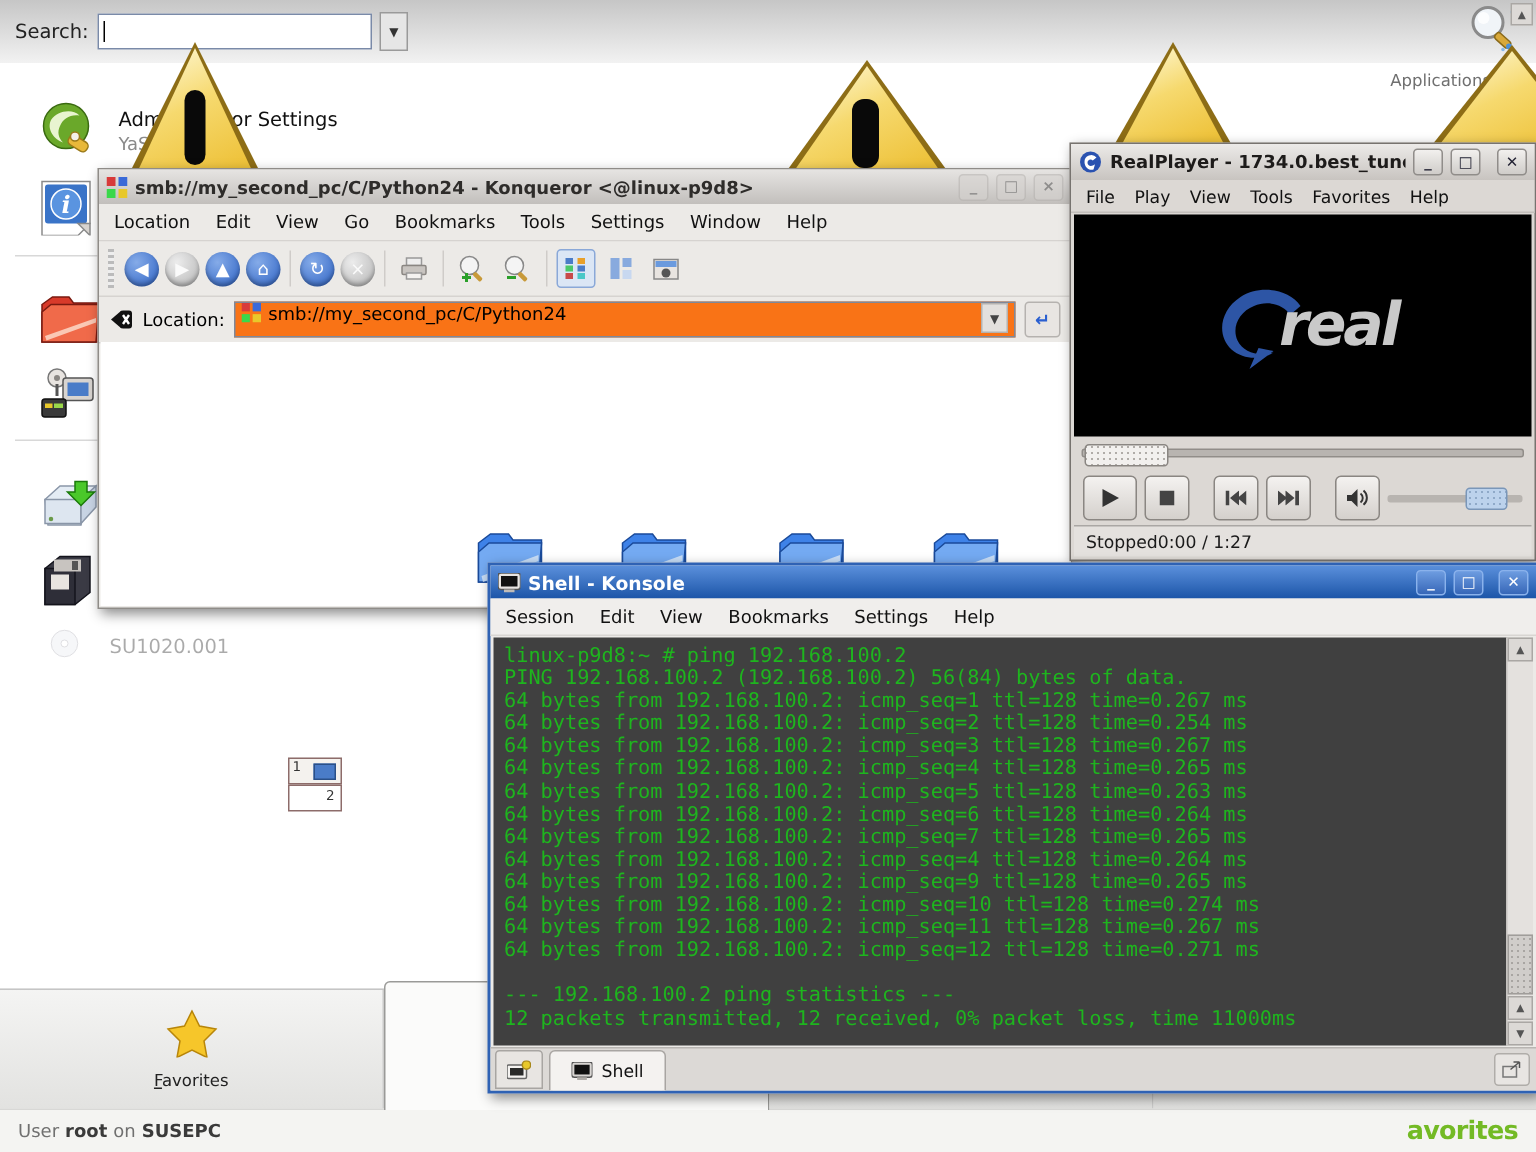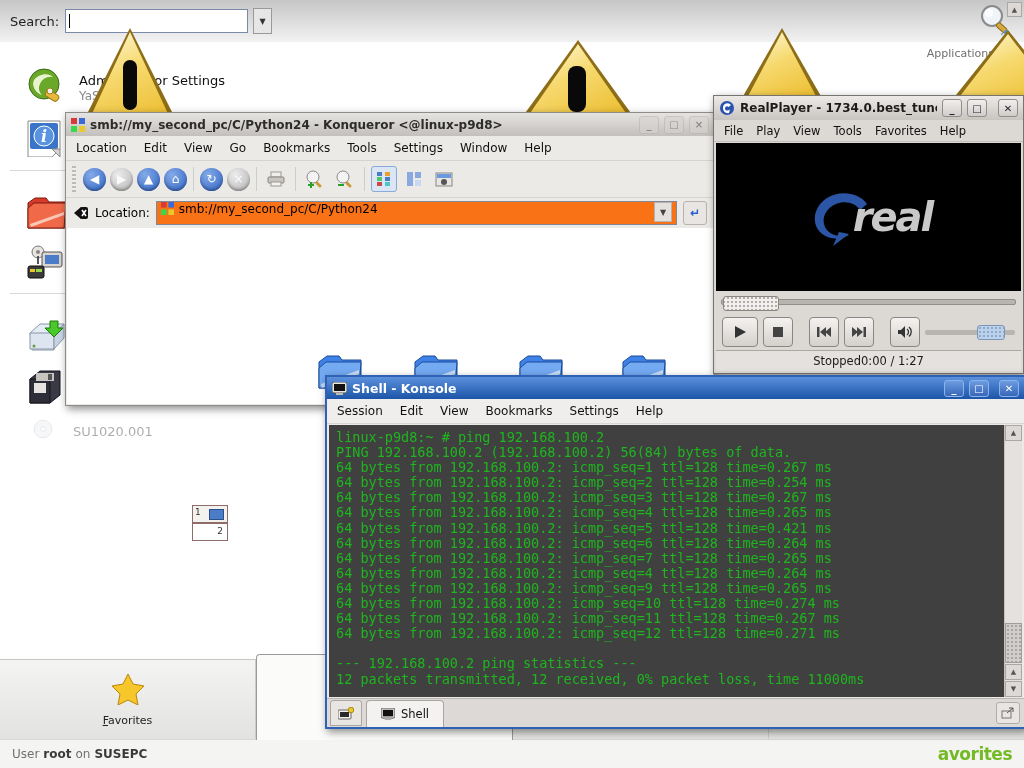--- a/index.html
+++ b/index.html
@@ -69,21 +69,21 @@
   .groove{flex:1;height:4px;background:#b8b4b0;border:1px solid #918d89;border-radius:2px}
   .sthumb{width:54px;height:13px;background:#f2f0ee;border:1px solid #8a8razz6;border-radius:3px;
           position:absolute;left:7px;top:2.5px;border:1px solid #8a8682;
           background-image:radial-gradient(#b0aca8 1px,transparent 1px);background-size:4px 4px;background-position:14px 3px}
   .rpctl{position:absolute;left:2px;right:2px;top:217px;height:38px;background:#dcd8d4;
          display:flex;align-items:center;gap:5px;padding:0 6px}
   .pbtn{height:28px;background:linear-gradient(#f4f2f0,#d4d0cc);border:1px solid #8a8682;
         border-radius:4px;display:flex;align-items:center;justify-content:center;color:#3a3a3a}
   .rpstat{position:absolute;left:2px;right:2px;bottom:2px;height:20px;background:#e4e1de;
           border-top:1px solid #aaa7a4;display:flex;align-items:center;
-          justify-content:center;padding:0 8px;font-size:11.5px;color:#1a1a1a}
+          justify-content:flex-start;padding:0 8px;font-size:11.5px;color:#1a1a1a}
   .vgroove{width:90px;height:5px;background:#b8b4b0;border-radius:2px;position:relative}
   .vthumb{position:absolute;width:26px;height:13px;top:-5px;left:52px;background:#bcd2ec;
           border:1px solid #7a96b8;border-radius:3px;
           background-image:radial-gradient(#8fa9c8 1px,transparent 1px);background-size:4px 4px}
   
   #kn{left:325px;top:375px;width:697px;height:350px;background:#eceae7;
       border:2px solid #2f62b4;z-index:4}
   #kn .tbar{height:22px;background:linear-gradient(#5b90dc,#1c55a8);color:#fff;font-size:12.5px}
   #kn .wb{color:#fff;background:linear-gradient(#6d9ce0,#3767b8);border:1px solid #8ab2ec;height:15px}
   #kn .menubar{height:24px;background:#f0eeec;border-bottom:1px solid #d8d5d2}
@@ -472,21 +472,21 @@
     <span>Settings</span>
     <span>Help</span>
   </div>
   <div class="term">
     <div class="tl">linux-p9d8:~ # ping 192.168.100.2</div>
     <div class="tl">PING 192.168.100.2 (192.168.100.2) 56(84) bytes of data.</div>
     <div class="tl">64 bytes from 192.168.100.2: icmp_seq=1 ttl=128 time=0.267 ms</div>
     <div class="tl">64 bytes from 192.168.100.2: icmp_seq=2 ttl=128 time=0.254 ms</div>
     <div class="tl">64 bytes from 192.168.100.2: icmp_seq=3 ttl=128 time=0.267 ms</div>
     <div class="tl">64 bytes from 192.168.100.2: icmp_seq=4 ttl=128 time=0.265 ms</div>
-    <div class="tl">64 bytes from 192.168.100.2: icmp_seq=5 ttl=128 time=0.421 ms</div>
+    <div class="tl">64 bytes from 192.168.100.2: icmp_seq=5 ttl=128 time=0.263 ms</div>
     <div class="tl">64 bytes from 192.168.100.2: icmp_seq=6 ttl=128 time=0.264 ms</div>
     <div class="tl">64 bytes from 192.168.100.2: icmp_seq=7 ttl=128 time=0.265 ms</div>
     <div class="tl">64 bytes from 192.168.100.2: icmp_seq=4 ttl=128 time=0.264 ms</div>
     <div class="tl">64 bytes from 192.168.100.2: icmp_seq=9 ttl=128 time=0.265 ms</div>
     <div class="tl">64 bytes from 192.168.100.2: icmp_seq=10 ttl=128 time=0.274 ms</div>
     <div class="tl">64 bytes from 192.168.100.2: icmp_seq=11 ttl=128 time=0.267 ms</div>
     <div class="tl">64 bytes from 192.168.100.2: icmp_seq=12 ttl=128 time=0.271 ms</div>
     <div class="tl"></div>
     <div class="tl">--- 192.168.100.2 ping statistics ---</div>
     <div class="tl">12 packets transmitted, 12 received, 0% packet loss, time 11000ms</div>

